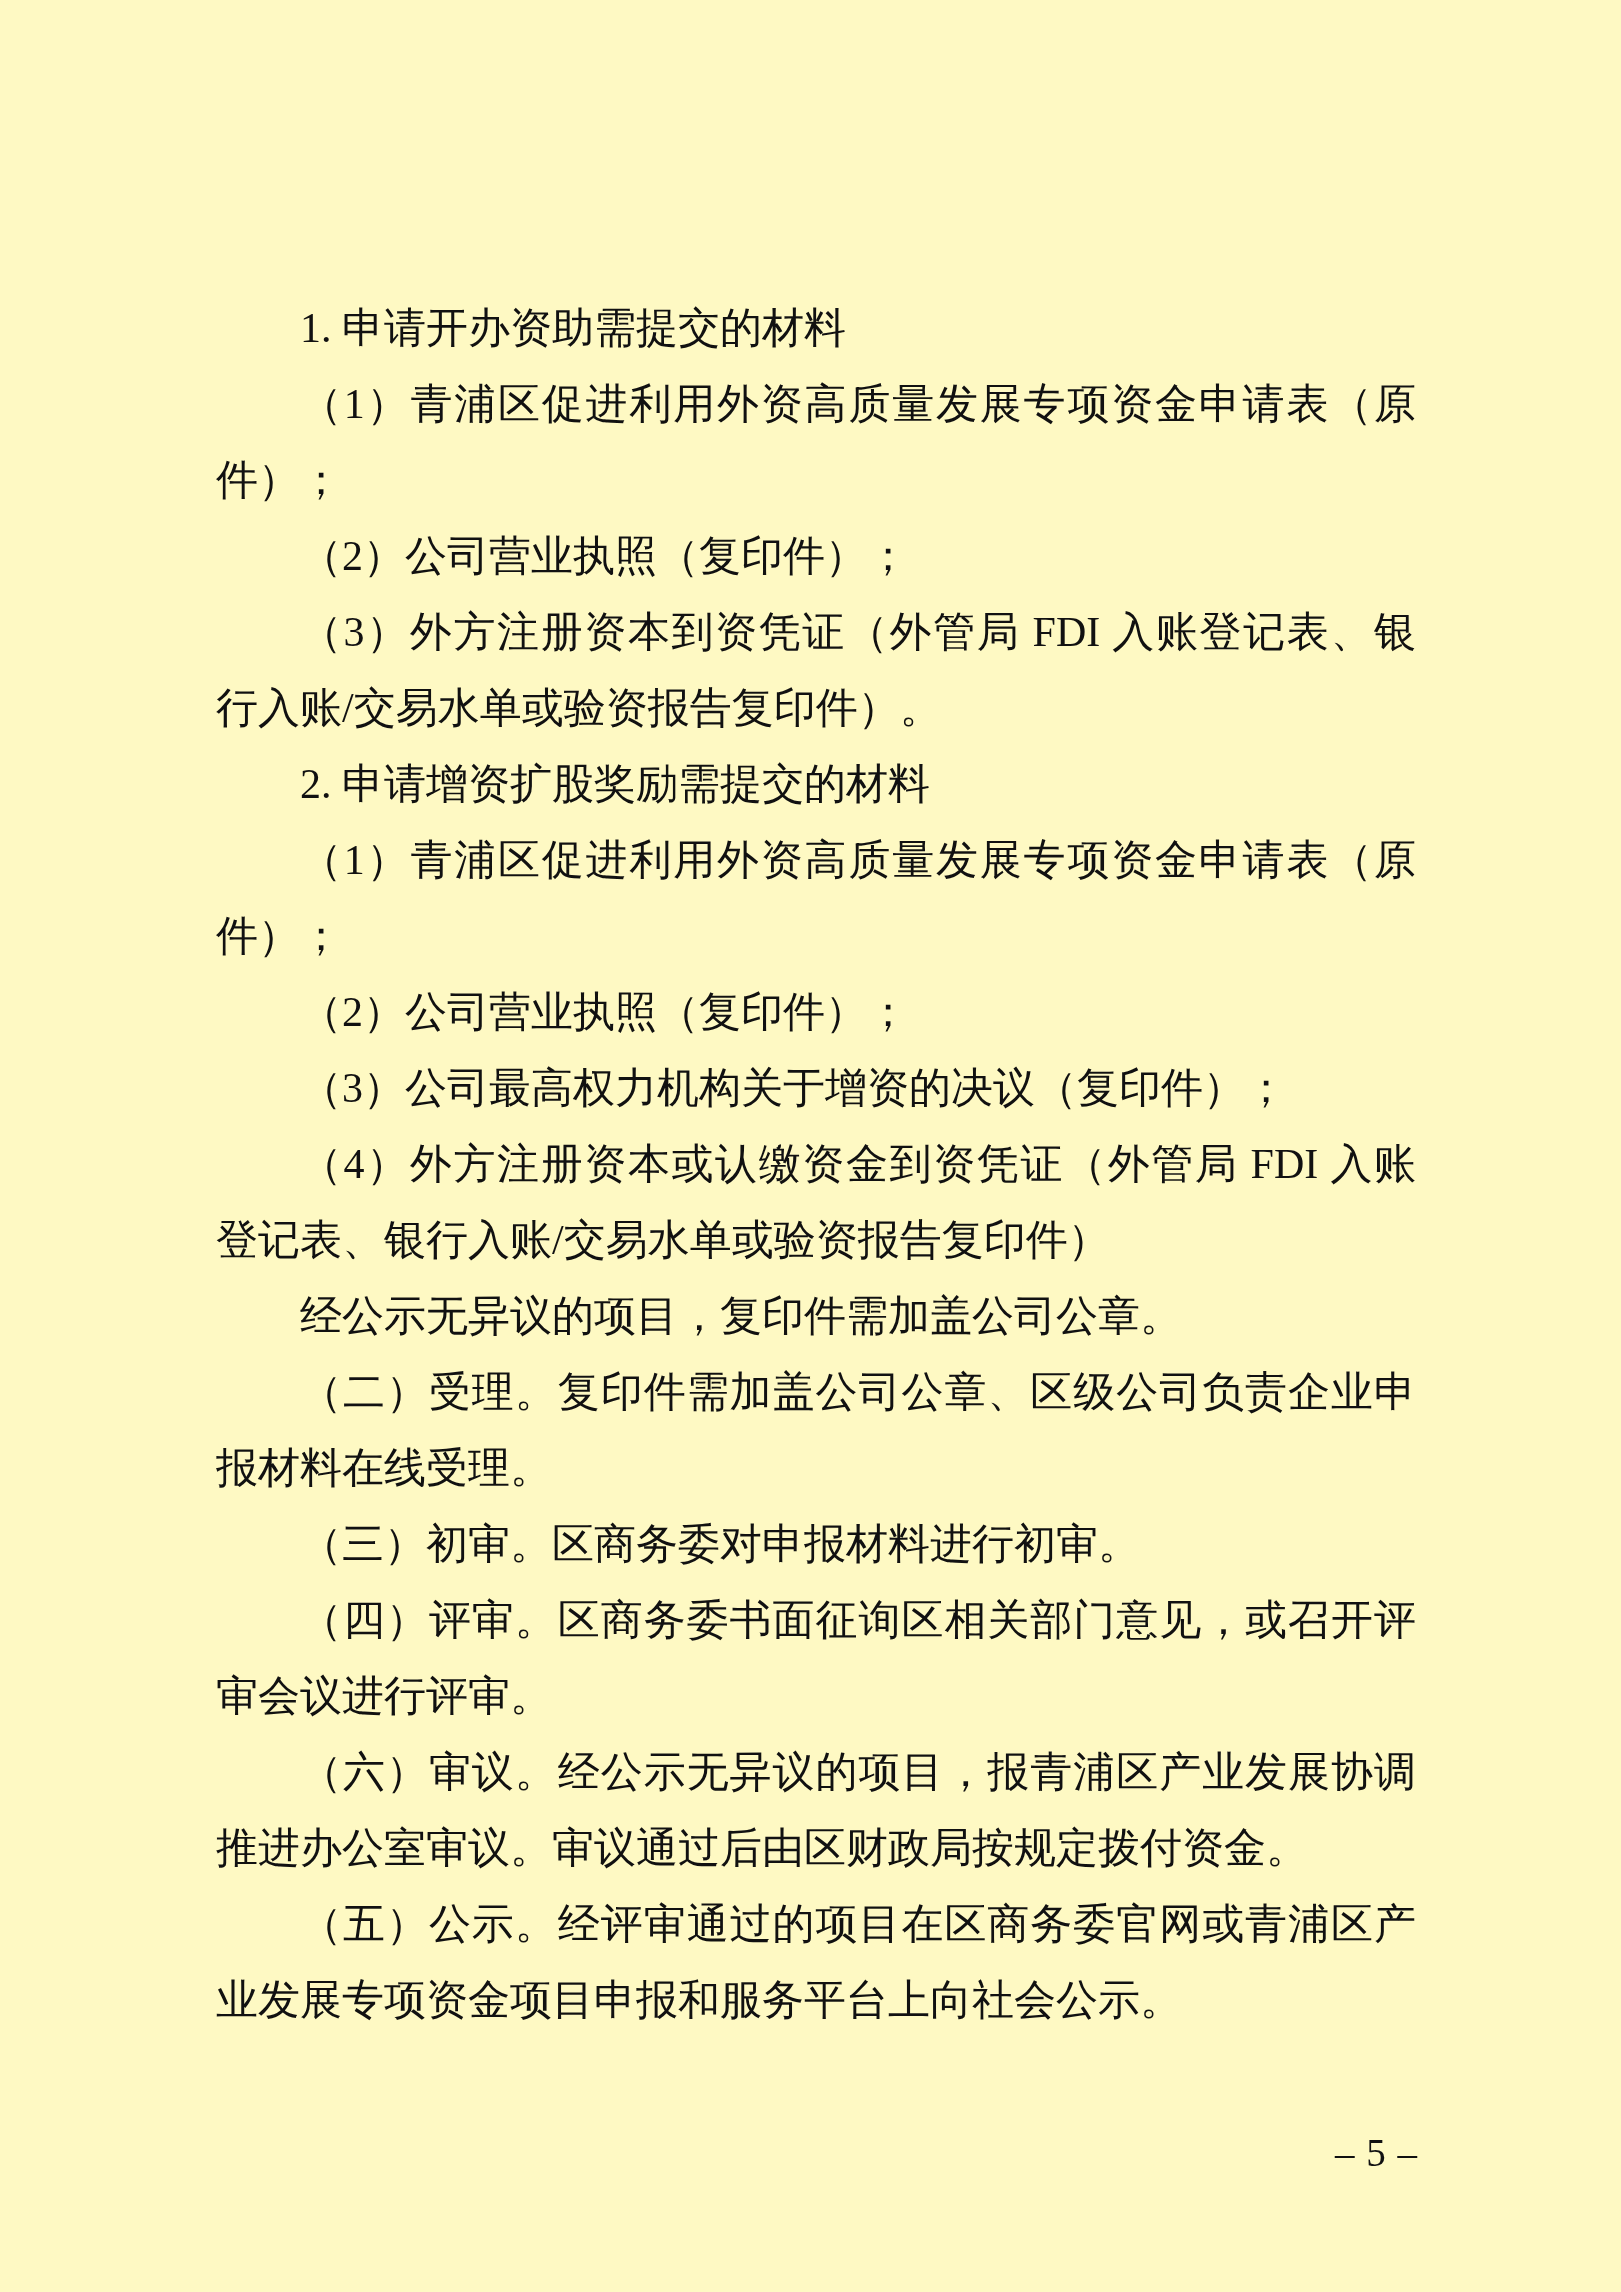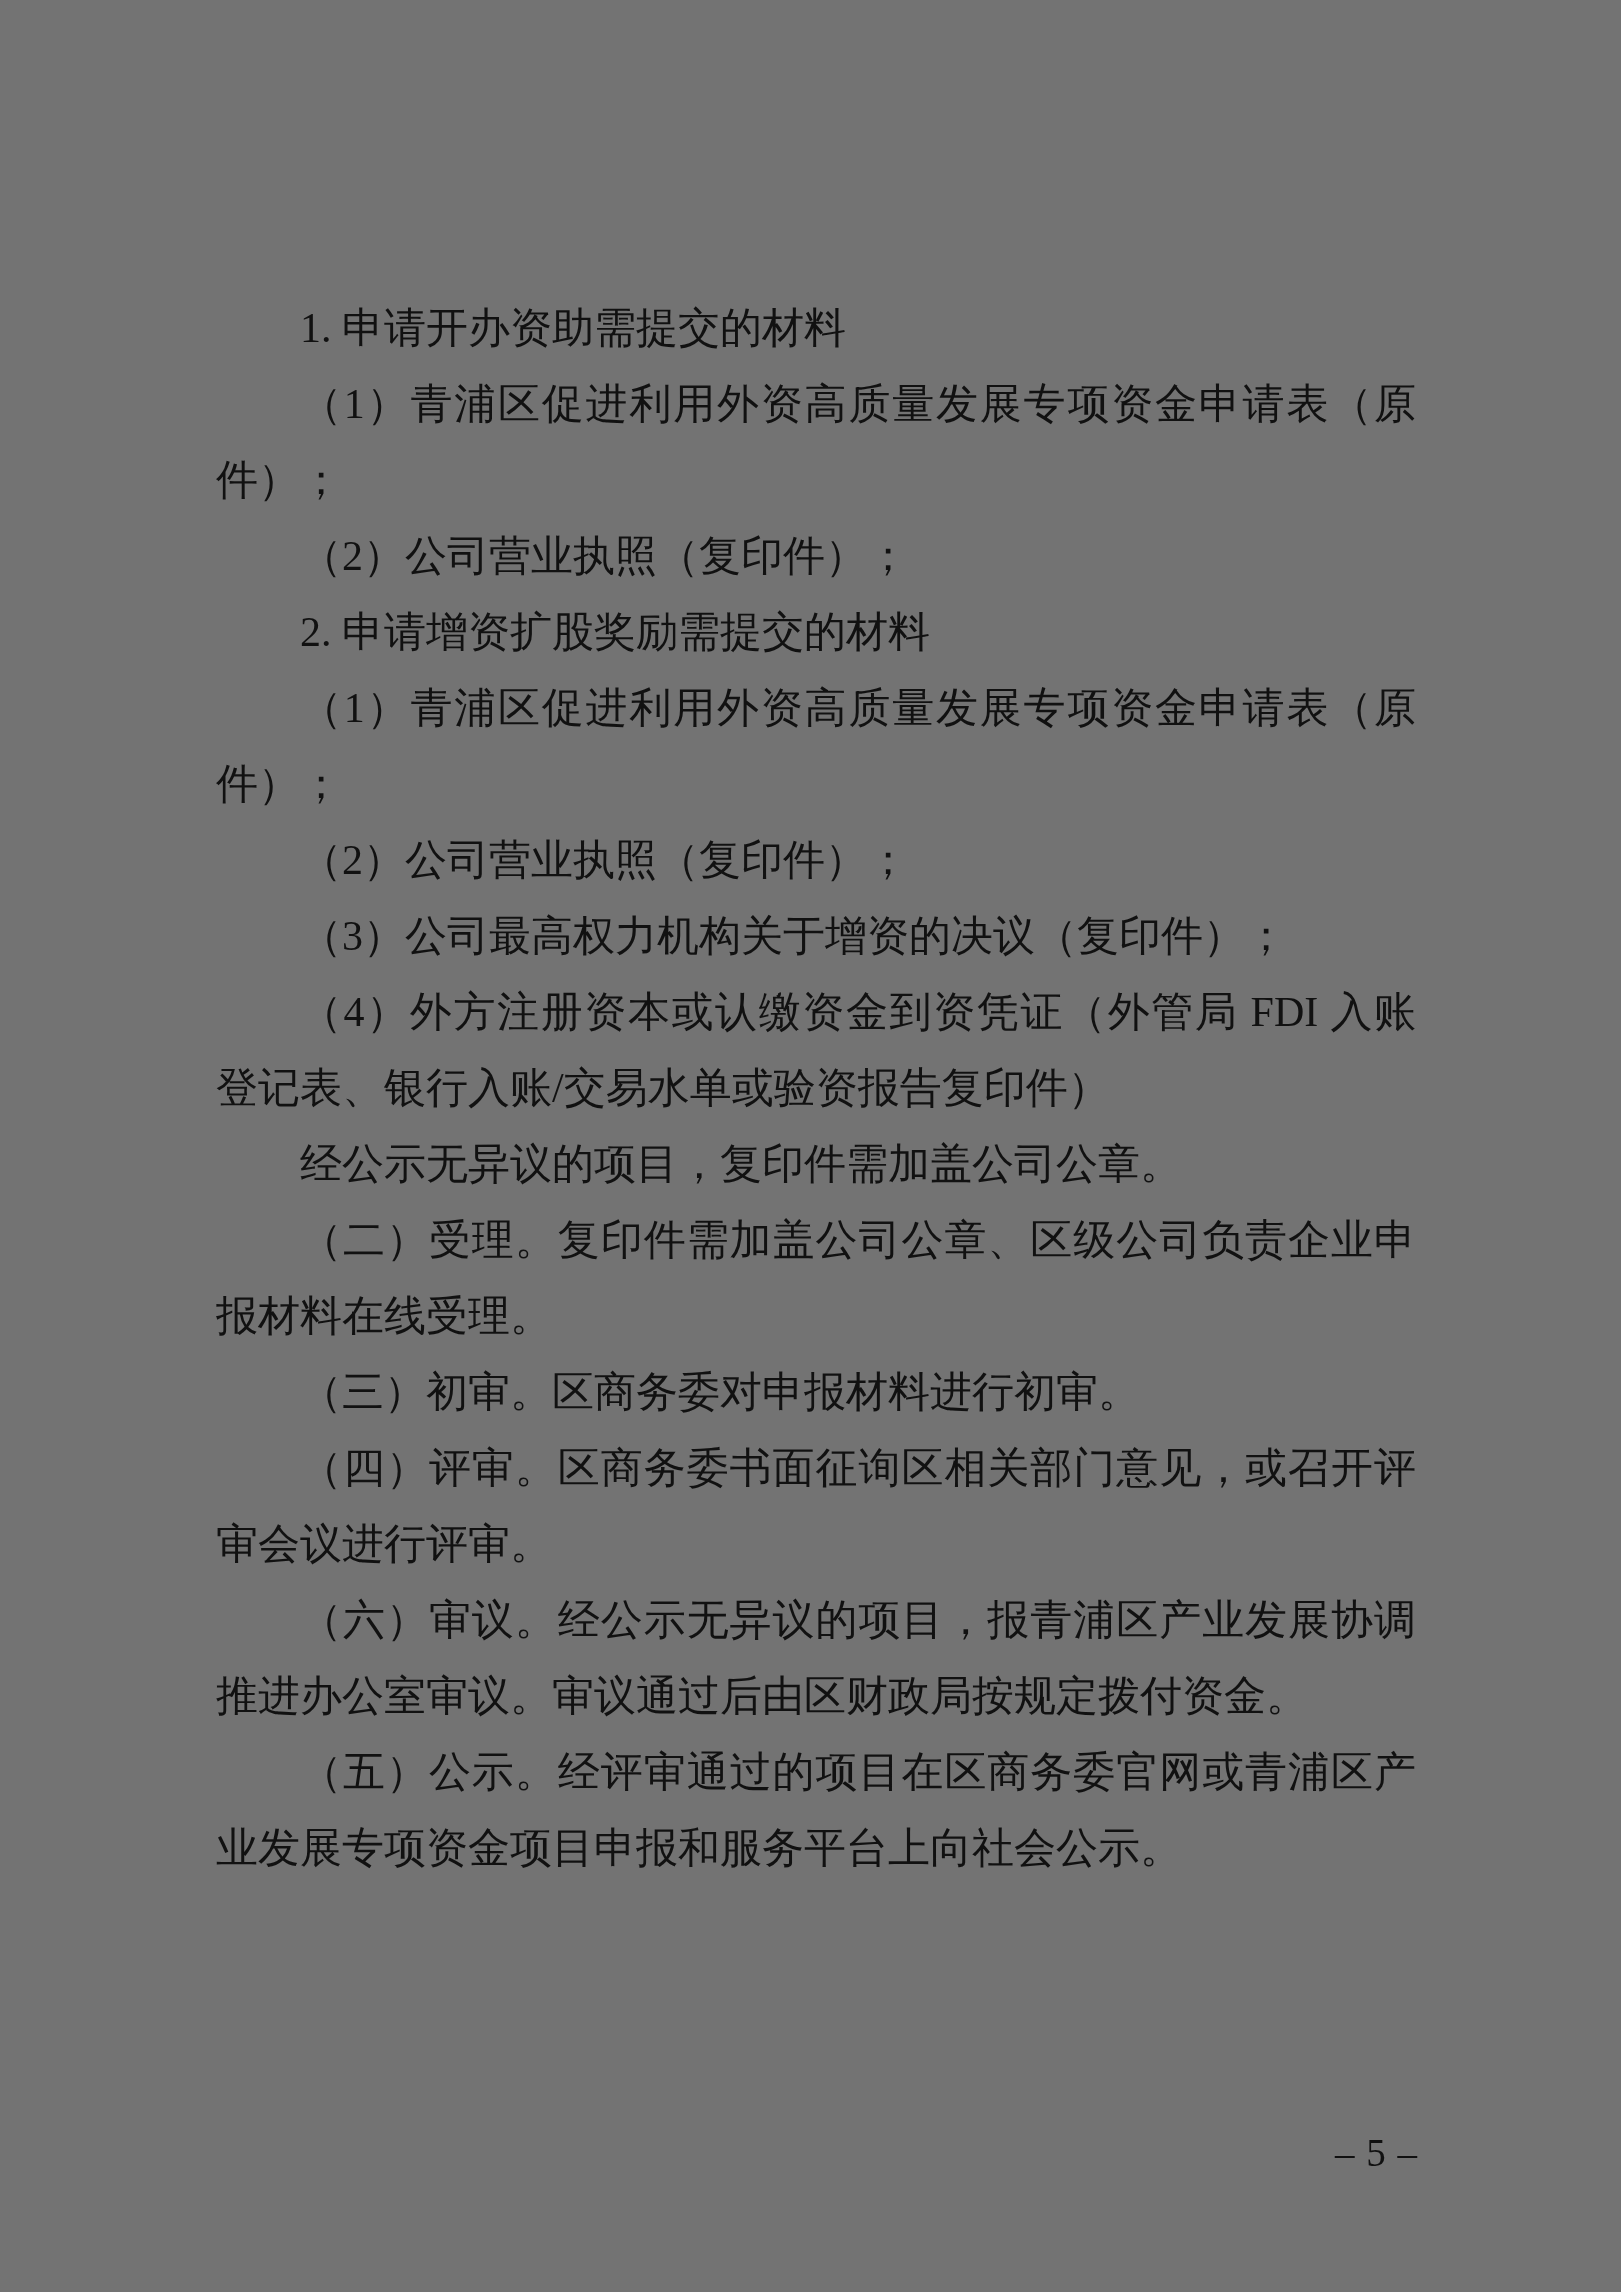--- a/index.html
+++ b/index.html
@@ -5,21 +5,21 @@
   html, body {
     margin: 0;
     padding: 0;
     background: #9a9a9a;
   }
   .page {
     position: relative;
     width: 1621px;
     height: 2293px;
     margin: 0 auto;
-    background: #737373;
+    background: #fef9c3;
     overflow: hidden;
     font-family: "Liberation Serif", "DejaVu Serif", serif;
     color: #111111;
   }
   .body-text {
     position: absolute;
     left: 216px;
     top: 290px;
     width: 1200px;
     font-size: 42px;
@@ -44,20 +44,21 @@
   }
 </style>
 </head>
 <body>
 
 <div class="page">
   <div class="body-text">
     <p class="para">1. 申请开办资助需提交的材料</p>
     <p class="para">（1）青浦区促进利用外资高质量发展专项资金申请表（原件）；</p>
     <p class="para">（2）公司营业执照（复印件）；</p>
+    <p class="para">（3）外方注册资本到资凭证（外管局 FDI 入账登记表、银行入账/交易水单或验资报告复印件）。</p>
     <p class="para">2. 申请增资扩股奖励需提交的材料</p>
     <p class="para">（1）青浦区促进利用外资高质量发展专项资金申请表（原件）；</p>
     <p class="para">（2）公司营业执照（复印件）；</p>
     <p class="para">（3）公司最高权力机构关于增资的决议（复印件）；</p>
     <p class="para">（4）外方注册资本或认缴资金到资凭证（外管局 FDI 入账登记表、银行入账/交易水单或验资报告复印件）</p>
     <p class="para">经公示无异议的项目，复印件需加盖公司公章。</p>
     <p class="para">（二）受理。复印件需加盖公司公章、区级公司负责企业申报材料在线受理。</p>
     <p class="para">（三）初审。区商务委对申报材料进行初审。</p>
     <p class="para">（四）评审。区商务委书面征询区相关部门意见，或召开评审会议进行评审。</p>
     <p class="para">（六）审议。经公示无异议的项目，报青浦区产业发展协调推进办公室审议。审议通过后由区财政局按规定拨付资金。</p>

